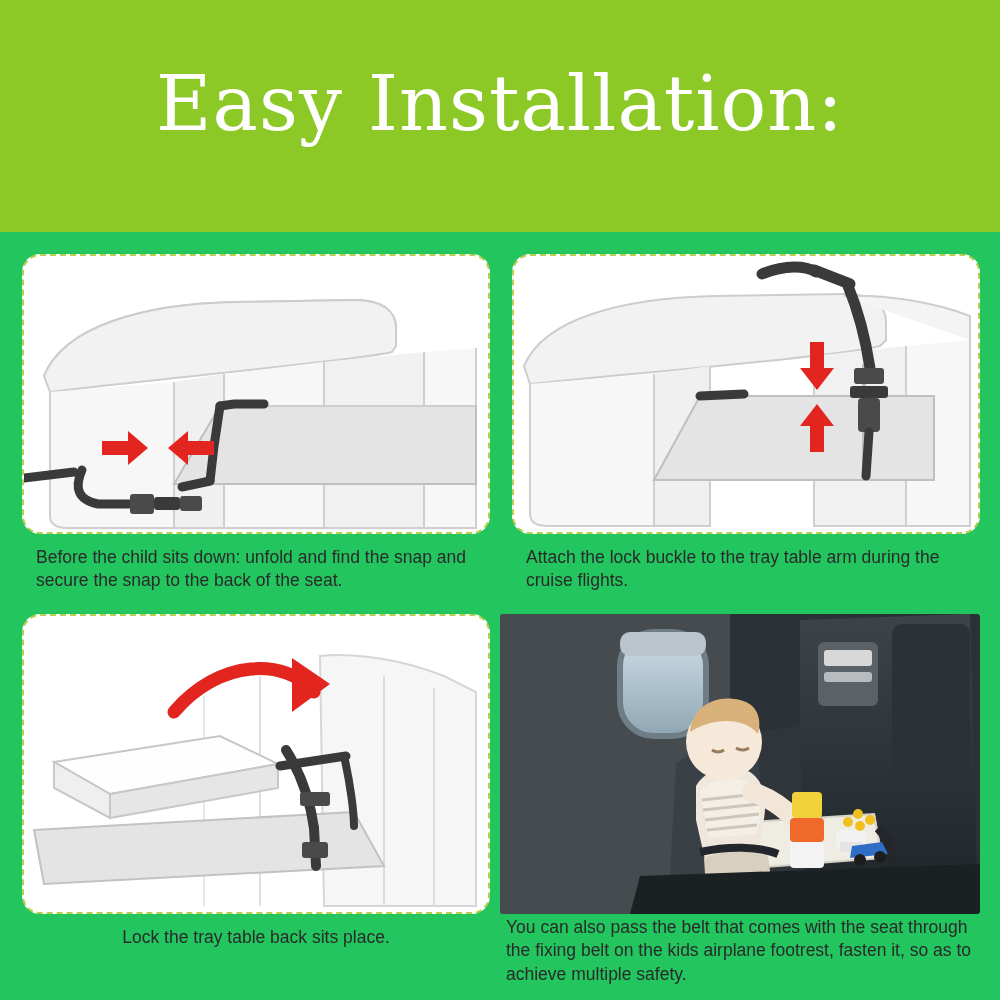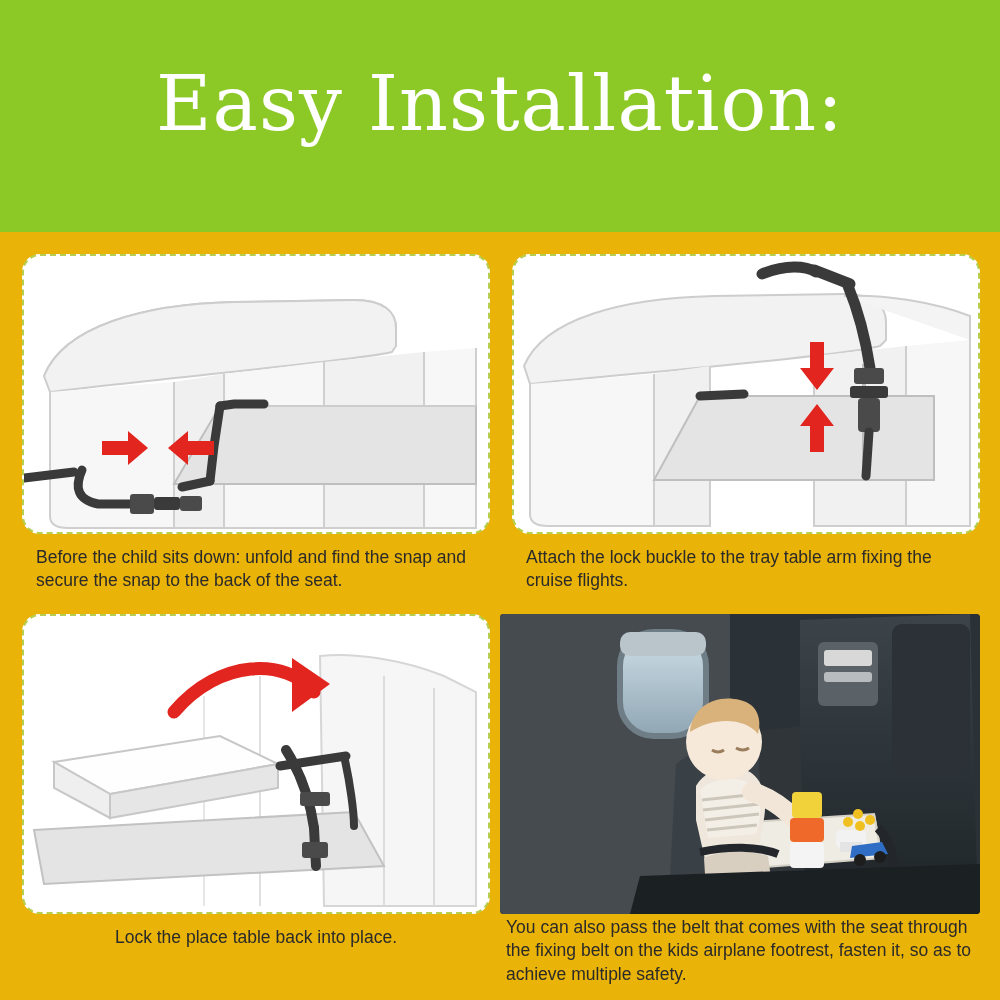--- a/index.html
+++ b/index.html
@@ -42,21 +42,21 @@
     margin-top: -24px;
     font-weight: normal;
   }
   
   .grid {
     position: absolute;
     left: 0;
     top: 232px;
     width: 1000px;
     height: 768px;
-    background: #eab308;
+    background: #22c55e;
   }
   .cell {
     position: absolute;
     box-sizing: border-box;
   }
   .cell-tl { left: 22px;  top: 22px;  width: 468px; height: 368px; }
   .cell-tr { left: 512px; top: 22px;  width: 468px; height: 368px; }
   .cell-bl { left: 22px;  top: 382px; width: 468px; height: 368px; }
   .cell-br { left: 500px; top: 382px; width: 480px; height: 372px; }
 
@@ -176,21 +176,21 @@
           <path d="M186 140 L 230 138" stroke="#3a3a3a" stroke-width="9" fill="none" stroke-linecap="round"></path>
 
           <g fill="#e2251f">
             <path d="M296 86 L 296 112 L 286 112 L 303 134 L 320 112 L 310 112 L 310 86 Z"></path>
           </g>
           <g fill="#e2251f">
             <path d="M296 196 L 296 170 L 286 170 L 303 148 L 320 170 L 310 170 L 310 196 Z"></path>
           </g>
         </svg>
       </div>
-      <div class="caption">Attach the lock buckle to the tray table arm fixing the cruise flights.</div>
+      <div class="caption">Attach the lock buckle to the tray table arm during the cruise flights.</div>
     </div>
 
     <div class="cell cell-bl">
       <div class="illus illus-h-300">
         <svg viewBox="0 0 468 300" width="468" height="300">
 
           <path d="M296 40 C 330 36, 380 44, 420 60 L 452 76 L 452 290 L 300 290 Z" fill="#f6f6f6" stroke="#d6d6d6" stroke-width="2"></path>
           <path d="M360 60 L 360 290" stroke="#dcdcdc" stroke-width="2"></path>
           <path d="M410 72 L 410 290" stroke="#dcdcdc" stroke-width="2"></path>
           <path d="M236 60 L 236 290" stroke="#e0e0e0" stroke-width="2"></path>
@@ -208,21 +208,21 @@
           <rect x="278" y="226" width="26" height="16" rx="3" fill="#4a4a4a"></rect>
           <path d="M320 140 C 326 166, 330 196, 330 210" stroke="#3a3a3a" stroke-width="8" fill="none" stroke-linecap="round"></path>
           <path d="M256 150 L 322 140" stroke="#3a3a3a" stroke-width="9" fill="none" stroke-linecap="round"></path>
 
           <g>
             <path d="M150 96 C 196 42, 262 42, 290 76" stroke="#e2251f" stroke-width="13" fill="none" stroke-linecap="round"></path>
             <path d="M268 42 L 306 68 L 268 96 Z" fill="#e2251f"></path>
           </g>
         </svg>
       </div>
-      <div class="caption caption-center">Lock the place table back into place.</div>
+      <div class="caption caption-center">Lock the tray table back sits place.</div>
     </div>
 
     <div class="cell cell-br">
       <div class="photo">
         <svg viewBox="0 0 480 300" width="480" height="300">
           <defs>
             <linearGradient id="winGrad" x1="0" y1="0" x2="0" y2="1">
               <stop offset="0%" stop-color="#cfdfe8"></stop>
               <stop offset="100%" stop-color="#8fa6b3"></stop>
             </linearGradient>

